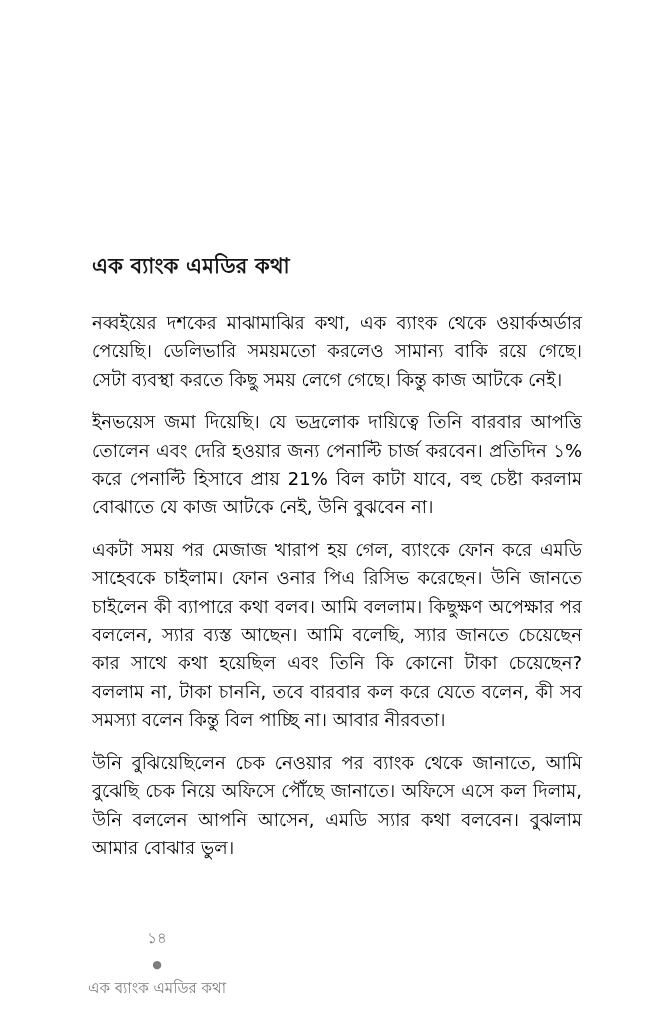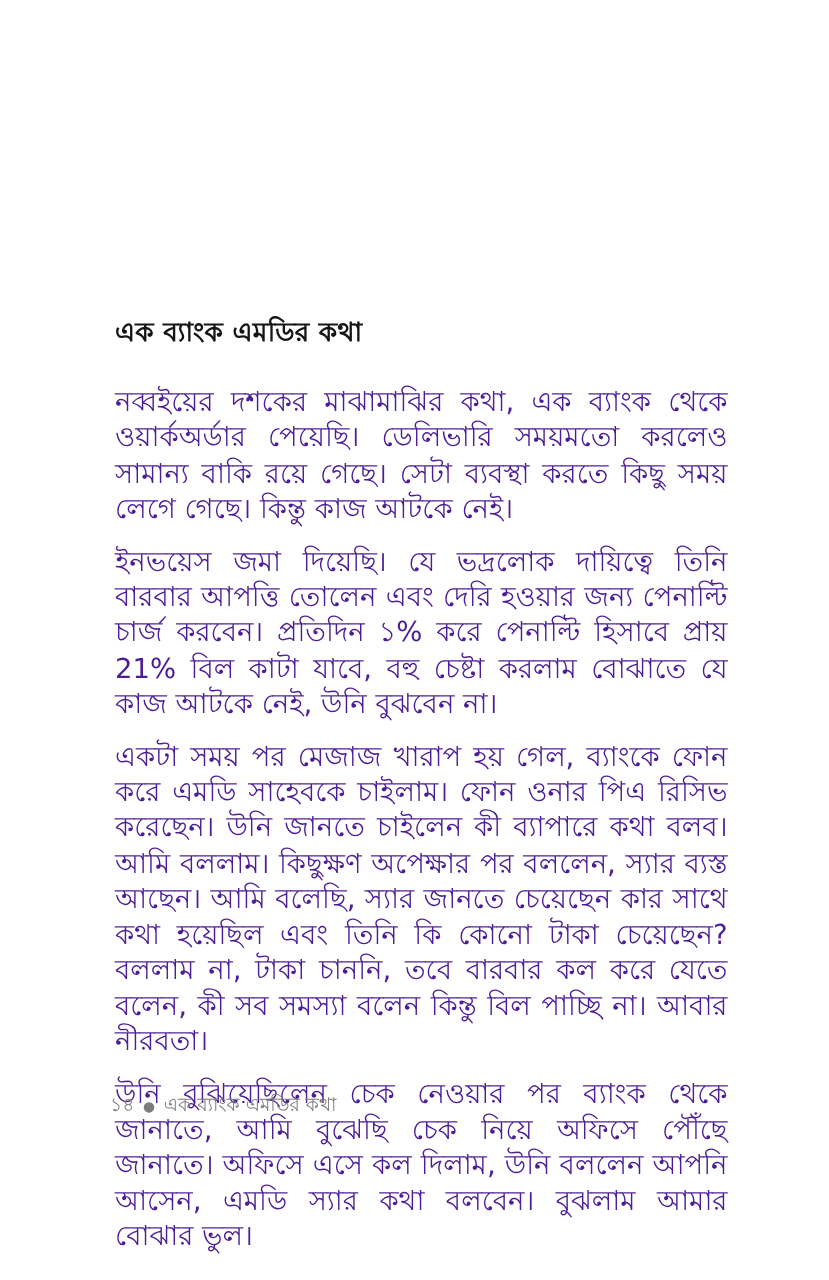--- a/index.html
+++ b/index.html
@@ -21,36 +21,37 @@
     width: 490px;
   }
   .chapter-title {
     font-size: 21px;
     font-weight: 700;
     color: #151515;
     letter-spacing: 0.2px;
     margin-bottom: 24px;
   }
   .body-paragraphs p {
-    font-size: 22px;
+    font-size: 18px;
     line-height: 28.4px;
-    color: #4c1d95;
+    color: #000000;
     text-align: justify;
     margin: 0 0 14px 0;
   }
   .body-paragraphs p:last-child { margin-bottom: 5px; }
   .page-footer {
     position: absolute;
     left: 88px;
-    top: 872px;
+    top: 926px;
     font-size: 15px;
     color: #7d7d7d;
     display: flex;
     align-items: center;
     gap: 7px;
+    flex-direction: column;
   }
   .page-footer .dot {
     font-size: 11px;
     line-height: 1;
     position: relative;
     top: 1px;
   }
 </style>
 </head>
 <body>

